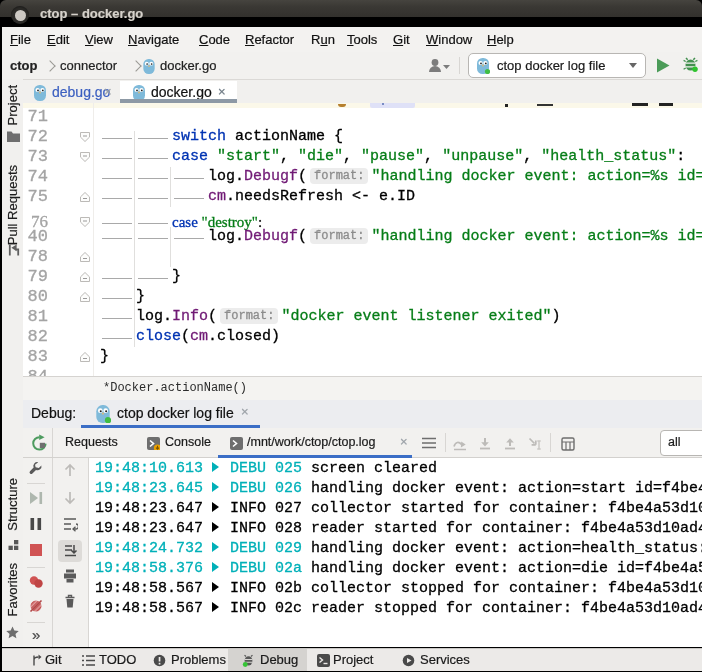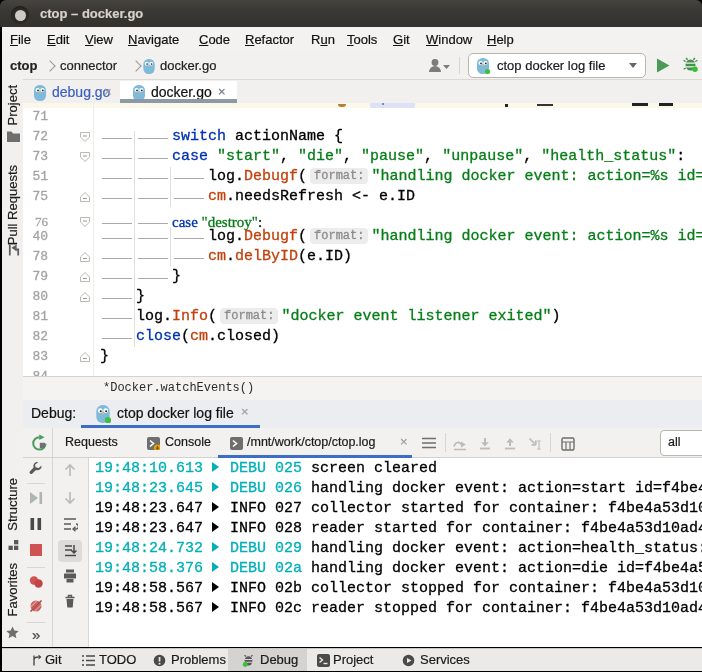--- a/index.html
+++ b/index.html
@@ -1,20 +1,20 @@
 <!DOCTYPE html>
 <html><head>
 <meta charset="utf-8">
 <style>
   html,body{margin:0;padding:0;}
   body{width:702px;height:672px;position:relative;overflow:hidden;background:#000;
        font-family:"Liberation Sans",sans-serif;-webkit-text-stroke:0.2px;}
   .abs{position:absolute;}
   
-  #titlebar{left:0;top:0;width:702px;height:27px;
+  #titlebar{left:0;top:0;width:702px;height:17px;
     background:linear-gradient(#46443f,#3a3834 40%,#33312d);
     border-radius:6px 6px 0 0;}
   #titlebar .circle{position:absolute;left:11px;top:6px;width:18px;height:18px;border-radius:50%;
     background:#2c2b28;box-shadow:inset 0 1px 2px #1d1c1a;}
   #titlebar .circle i{position:absolute;left:3.5px;top:3.5px;width:11px;height:11px;border-radius:50%;background:#cdc9c3;}
   #titlebar .t{position:absolute;left:40px;top:6px;font-size:13px;font-weight:bold;color:#d6d2cb;}
   
   #menubar{left:2px;top:27px;width:700px;height:25px;background:#f3f2f0;color:#111;font-size:13px;}
   #menubar span{position:absolute;top:5px;}
   
@@ -27,25 +27,25 @@
   #stripe{left:2px;top:79px;width:21px;height:568px;background:#f1f0ee;border-right:1px solid #d8d6d3;}
   .vlabel{position:absolute;left:3px;writing-mode:vertical-rl;transform:rotate(180deg);font-size:13px;color:#1c1c1c;white-space:nowrap;}
   
   #tabstrip{left:23px;top:79px;width:679px;height:24px;background:#f1f0ee;border-top:1px solid #dbd9d6;}
   .etab{position:absolute;top:1px;height:22px;font-size:14px;white-space:nowrap;}
   .x{color:#9aa0a6;font-size:13px;}
   
   #editor{left:23px;top:103px;width:679px;height:273px;background:#fff;overflow:hidden;
      font-family:"Liberation Mono",monospace;font-size:15px;color:#000;-webkit-text-stroke:0.3px;}
   .row{position:absolute;left:0;width:679px;height:20px;line-height:20px;white-space:nowrap;}
-  .num{position:absolute;width:25px;text-align:right;left:0;top:0;font-size:13px;color:#a4a4a4;}
+  .num{position:absolute;width:25px;text-align:right;left:0;top:0;font-size:17px;color:#a4a4a4;}
   .code{position:absolute;left:77px;top:0;}
   .k{color:#0033b3;}
   .s{color:#067d17;}
-  .f{color:#c2410c;}
+  .f{color:#701a75;}
   .hint{display:inline-block;background:#ececec;color:#8c8c8c;font-size:12px;border-radius:4px;
         padding:0 4px;height:16px;line-height:16px;vertical-align:1px;margin-left:3px;margin-right:3px;}
   .tb{display:inline-block;width:36px;height:20px;vertical-align:top;
       background:linear-gradient(#a9a9a9,#a9a9a9) no-repeat 2px 11px/30px 1px;}
   .guide{position:absolute;width:1px;background:#e0dfdd;}
   .fold{position:absolute;left:56px;}
   
   #crumb{left:23px;top:376px;width:679px;height:23px;background:#f4f3f1;border-top:1px solid #d5d3d0;border-bottom:1px solid #d5d3d0;
     font-family:"Liberation Mono",monospace;font-size:12px;color:#2b2b2b;-webkit-text-stroke:0;}
   
@@ -217,21 +217,21 @@
     </div>
   <div class="row" style="top:44px;">
       <span class="num">73</span>
       <svg class="fold" style="top:4px;" width="12" height="12" viewBox="0 0 12 12">
         <path d="M1.5 1.5 h9 v4.6 l-4.5 4.4 l-4.5-4.4 z" fill="#fcfcfb" stroke="#bcbab7" stroke-width="1"></path>
         <path d="M4 5 h4" stroke="#9a9a9a" stroke-width="1"></path>
       </svg>
       <span class="code"><span class="tb"></span><span class="tb"></span><span class="k">case</span> <span class="s">"start"</span>, <span class="s">"die"</span>, <span class="s">"pause"</span>, <span class="s">"unpause"</span>, <span class="s">"health_status"</span>:</span>
     </div>
   <div class="row" style="top:64px;">
-      <span class="num">51</span>
+      <span class="num">74</span>
       <span class="code"><span class="tb"></span><span class="tb"></span><span class="tb"></span>log.<span class="f">Debugf</span>(<span class="hint">format:</span><span class="s">"handling docker event: action=%s id=%s"</span>, e.Action, e.ID)</span>
     </div>
   <div class="row" style="top:84px;">
       <span class="num">75</span>
       <svg class="fold" style="top:4px;" width="12" height="12" viewBox="0 0 12 12">
         <path d="M6 1.5 l4.5 4.4 v4.6 h-9 v-4.6 z" fill="#fcfcfb" stroke="#bcbab7" stroke-width="1"></path>
         <path d="M4 7.5 h4" stroke="#9a9a9a" stroke-width="1"></path>
       </svg>
       <span class="code"><span class="tb"></span><span class="tb"></span><span class="tb"></span><span class="f">cm</span>.needsRefresh &lt;- e.ID</span>
     </div>
@@ -246,21 +246,20 @@
   <div class="row" style="top:124px;">
       <span class="num">40</span>
       <span class="code"><span class="tb"></span><span class="tb"></span><span class="tb"></span>log.<span class="f">Debugf</span>(<span class="hint">format:</span><span class="s">"handling docker event: action=%s id=%s"</span>, e.Action, e.ID)</span>
     </div>
   <div class="row" style="top:144px;">
       <span class="num">78</span>
       <svg class="fold" style="top:4px;" width="12" height="12" viewBox="0 0 12 12">
         <path d="M6 1.5 l4.5 4.4 v4.6 h-9 v-4.6 z" fill="#fcfcfb" stroke="#bcbab7" stroke-width="1"></path>
         <path d="M4 7.5 h4" stroke="#9a9a9a" stroke-width="1"></path>
       </svg>
-      <span class="code"><span class="tb"></span><span class="tb"></span><span class="tb"></span><span class="f">cm</span>.<span class="f">delByID</span>(e.ID)</span>
     </div>
   <div class="row" style="top:164px;">
       <span class="num">79</span>
       <svg class="fold" style="top:4px;" width="12" height="12" viewBox="0 0 12 12">
         <path d="M6 1.5 l4.5 4.4 v4.6 h-9 v-4.6 z" fill="#fcfcfb" stroke="#bcbab7" stroke-width="1"></path>
         <path d="M4 7.5 h4" stroke="#9a9a9a" stroke-width="1"></path>
       </svg>
       <span class="code"><span class="tb"></span><span class="tb"></span>}</span>
     </div>
   <div class="row" style="top:184px;">
@@ -285,21 +284,21 @@
         <path d="M6 1.5 l4.5 4.4 v4.6 h-9 v-4.6 z" fill="#fcfcfb" stroke="#bcbab7" stroke-width="1"></path>
         <path d="M4 7.5 h4" stroke="#9a9a9a" stroke-width="1"></path>
       </svg>
       <span class="code">}</span>
     </div>
   <div class="row" style="top:264px;">
       <span class="num">84</span>
     </div>
 </div>
 <div class="abs" id="crumb">
-    <span style="position:absolute;left:80px;top:4px;">*Docker.watchEvents()</span>
+    <span style="position:absolute;left:80px;top:4px;">*Docker.actionName()</span>
   </div>
 <div class="abs" id="dhead">
   <span style="position:absolute;left:8px;top:5px;">Debug:</span>
   <svg style="position:absolute;left:72px;top:4px;" width="16" height="19" viewBox="0 0 14 17">
       <rect x="1" y="1" width="12" height="16" rx="5.5" fill="#7fbada"></rect>
       <circle cx="4.6" cy="6" r="2.1" fill="#fff"></circle>
       <circle cx="9.4" cy="6" r="2.1" fill="#fff"></circle>
       <circle cx="5" cy="6.4" r="0.9" fill="#222"></circle>
       <circle cx="9.8" cy="6.4" r="0.9" fill="#222"></circle>
       <circle cx="7" cy="8.6" r="1" fill="#d7b97f"></circle>

